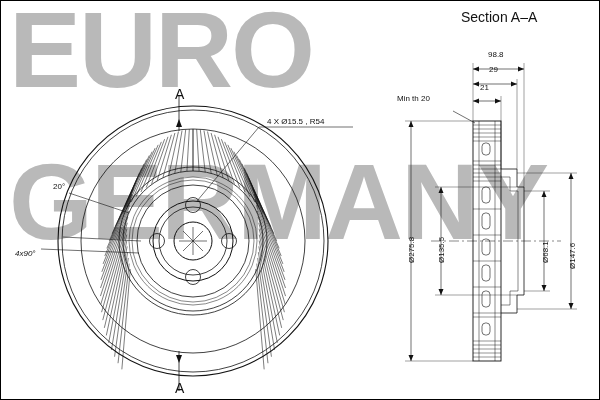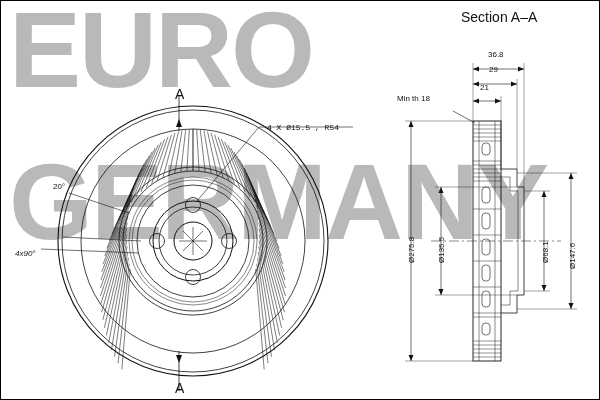--- a/index.html
+++ b/index.html
@@ -255,25 +255,25 @@
     </g>
   </svg>
 
   <div class="lbl-b" style="left:460px;top:8px;">Section A–A</div>
 
   <div class="lbl-b" style="left:174px;top:85px;">A</div>
   <div class="lbl-b" style="left:174px;top:379px;">A</div>
 
   <div class="lbl" style="left:52px;top:181px;">20°</div>
   <div class="lbl" style="left:14px;top:248px;font-style:italic;">4x90°</div>
-  <div class="lbl" style="left:266px;top:122px;font-family:Liberation Mono, monospace;">4 X Ø15.5 , R54</div>
-
-  <div class="lbl" style="left:487px;top:49px;">36.8</div>
+  <div class="lbl" style="left:266px;top:116px;">4 X Ø15.5 , R54</div>
+
+  <div class="lbl" style="left:487px;top:49px;">98.8</div>
   <div class="lbl" style="left:488px;top:64px;">29</div>
   <div class="lbl" style="left:479px;top:82px;">21</div>
-  <div class="lbl" style="left:396px;top:93px;">Min th 18</div>
+  <div class="lbl" style="left:396px;top:93px;">Min th 20</div>
 
   <div class="lbl rot90" style="left:406px;top:262px;">Ø275.8</div>
   <div class="lbl rot90" style="left:436px;top:262px;">Ø135.5</div>
   <div class="lbl rot90" style="left:540px;top:262px;">Ø68.1</div>
   <div class="lbl rot90" style="left:567px;top:268px;">Ø147.6</div>
 
 </div>
 
 </body></html>

